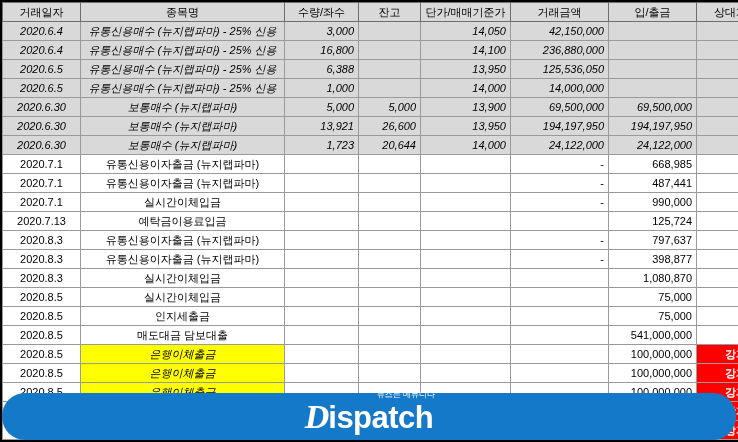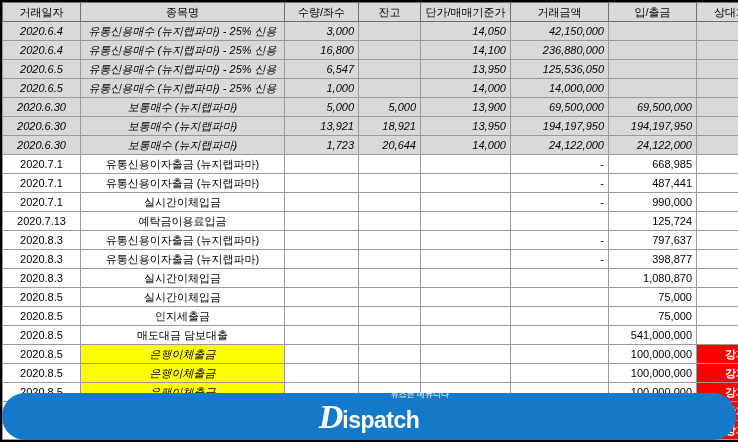--- a/index.html
+++ b/index.html
@@ -85,21 +85,21 @@
     color: #ffffff;
   }
   .logo-d {
     font-size: 34px;
     font-weight: bold;
     font-style: italic;
     letter-spacing: -1px;
     font-family: "Liberation Serif", serif;
   }
   .logo-rest {
-    font-size: 23px;
+    font-size: 31px;
     font-weight: bold;
     letter-spacing: -0.5px;
     font-family: "Liberation Sans", sans-serif;
   }
   .logo-kr {
     position: absolute;
     top: -9px;
     left: 72px;
     font-size: 8px;
     color: #ffffff;
@@ -152,21 +152,21 @@
           <td class="num">16,800</td>
           <td class="num"></td>
           <td class="num">14,100</td>
           <td class="num">236,880,000</td>
           <td class="num"></td>
           <td class="ctr"></td>
         </tr>
         <tr class="shade">
           <td class="ctr">2020.6.5</td>
           <td class="lft">유통신용매수 (뉴지랩파마) - 25% 신용</td>
-          <td class="num">6,547</td>
+          <td class="num">6,388</td>
           <td class="num"></td>
           <td class="num">13,950</td>
           <td class="num">125,536,050</td>
           <td class="num"></td>
           <td class="ctr"></td>
         </tr>
         <tr class="shade">
           <td class="ctr">2020.6.5</td>
           <td class="lft">유통신용매수 (뉴지랩파마) - 25% 신용</td>
           <td class="num">1,000</td>
@@ -183,21 +183,21 @@
           <td class="num">5,000</td>
           <td class="num">13,900</td>
           <td class="num">69,500,000</td>
           <td class="num">69,500,000</td>
           <td class="ctr"></td>
         </tr>
         <tr class="shade">
           <td class="ctr">2020.6.30</td>
           <td class="lft">보통매수 (뉴지랩파마)</td>
           <td class="num">13,921</td>
-          <td class="num">18,921</td>
+          <td class="num">26,600</td>
           <td class="num">13,950</td>
           <td class="num">194,197,950</td>
           <td class="num">194,197,950</td>
           <td class="ctr"></td>
         </tr>
         <tr class="shade">
           <td class="ctr">2020.6.30</td>
           <td class="lft">보통매수 (뉴지랩파마)</td>
           <td class="num">1,723</td>
           <td class="num">20,644</td>

